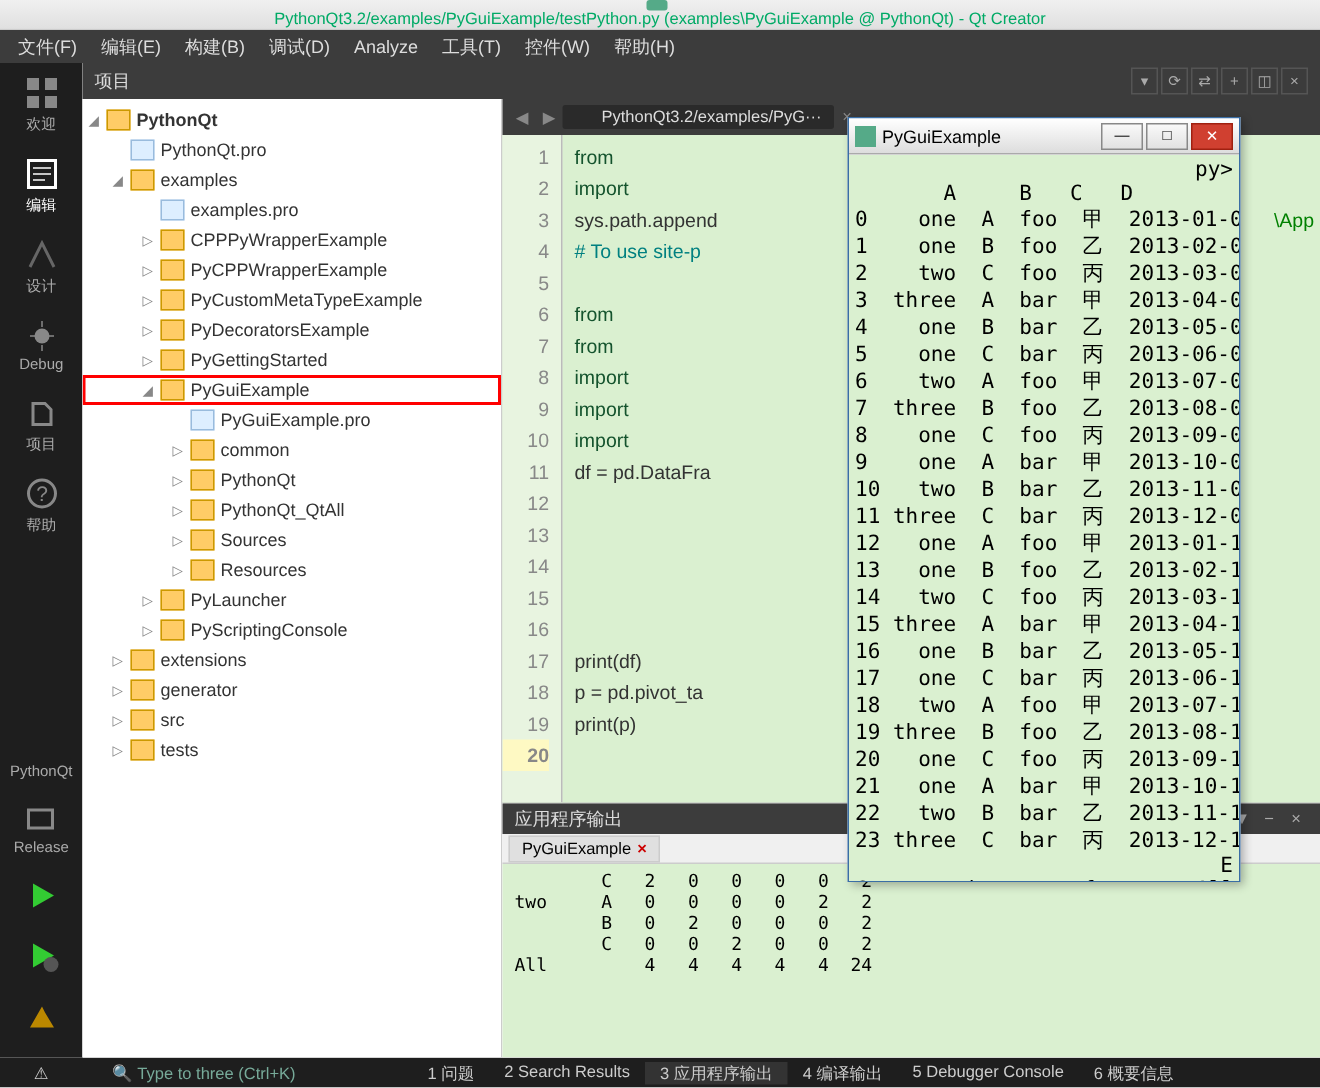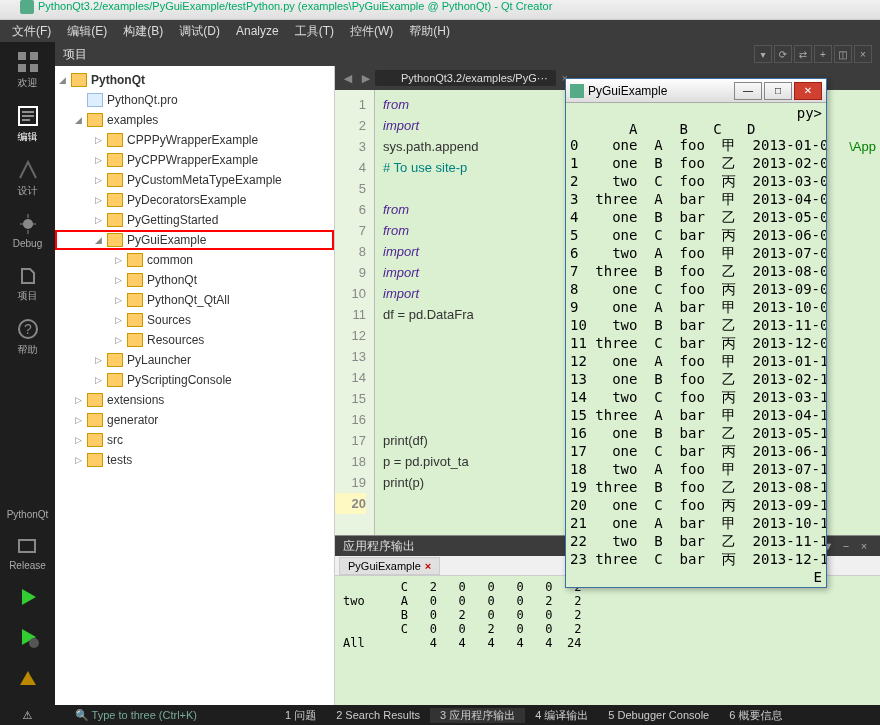--- a/index.html
+++ b/index.html
@@ -1,17 +1,17 @@
 <!DOCTYPE html>
 <html><head>
 <meta charset="utf-8">
 <style>
 * { margin:0; padding:0; box-sizing:border-box; font-family:"Segoe UI",Arial,sans-serif; }
 body { width:880px; height:725px; background:#fff; overflow:hidden; font-size:12px; }
-.titlebar { height:20px; background:linear-gradient(#f0f0f0,#e0e0e0); border-bottom:1px solid #ccc; display:flex; padding:0 20px; color:#0a6; font-size:11px; }
+.titlebar { height:20px; background:linear-gradient(#f0f0f0,#e0e0e0); border-bottom:1px solid #ccc; display:flex; align-items:center; padding:0 2px; color:#0a6; font-size:11px;flex-direction:column; }
 .titlebar .logo { width:14px; height:14px; background:#5a8; margin-right:4px; border-radius:2px; }
 .menubar { height:22px; background:#3c3c3c; display:flex; align-items:center; padding:0 4px; color:#ddd; font-size:12px; }
 .menubar span { padding:0 8px; cursor:pointer; }
 .main { display:flex; height:calc(100% - 42px - 20px); }
 .leftbar { width:55px; background:#1e1e1e; display:flex; flex-direction:column; align-items:center; padding-top:8px; color:#aaa; font-size:10px; }
 .leftbar .item { margin-bottom:14px; text-align:center; cursor:pointer; }
 .leftbar .item.active { color:#fff; }
 .leftbar .icon { width:24px; height:24px; margin:0 auto 2px; }
 .leftbar .spacer { flex:1; }
 .center { flex:1; display:flex; flex-direction:column; background:#fff; }
@@ -29,21 +29,21 @@
 .editor { flex:1; display:flex; flex-direction:column; position:relative; }
 .ed-tabs { height:24px; background:#3c3c3c; display:flex; align-items:center; padding:0 4px; color:#ddd; font-size:11px; }
 .ed-tabs .navbtn { width:18px; text-align:center; color:#888; cursor:pointer; }
 .ed-tabs .path { background:#2a2a2a; padding:2px 8px; border-radius:2px; display:flex; align-items:center; gap:4px;justify-content:flex-end; }
 .code { flex:1; display:flex; background:#daf0d0; font-family:Consolas,monospace; font-size:13px; overflow:hidden; position:relative; }
 .gutter { width:40px; background:#e8f4e0; text-align:right; padding:4px 8px 4px 0; color:#888; border-right:1px solid #bbb; }
 .gutter div { height:21px; line-height:21px; }
 .gutter .cur { background:#fef9c3; font-weight:bold; }
 .lines { padding:4px 8px; color:#333; }
 .lines div { height:21px; line-height:21px; white-space:pre; }
-.kw { color:#4c1d95;font-style:italic; }
+.kw { color:#14532d; }
 .str { color:#008000; }
 .cmt { color:#008080; }
 .output-area { height:170px; background:#fff; border-top:1px solid #888; display:flex; flex-direction:column; }
 .out-head { height:20px; background:#3c3c3c; color:#ddd; display:flex; align-items:center; padding:0 8px; font-size:12px; justify-content:space-between; }
 .out-head .rbtns { display:flex; gap:2px; }
 .out-head .rbtns span { width:16px; height:16px; display:flex; align-items:center; justify-content:center; color:#aaa; cursor:pointer; font-size:11px; }
 .out-tabs { height:20px; background:#f0f0f0; display:flex; align-items:center; padding:0 4px; font-size:11px; border-bottom:1px solid #ccc; }
 .out-tabs .tab { padding:2px 8px; background:#e0e0e0; border:1px solid #ccc; display:flex; align-items:center; gap:4px; cursor:pointer; }
 .out-tabs .x { color:#c00; font-weight:bold; }
 .out-body { flex:1; background:#daf0d0; font-family:Consolas,monospace; font-size:12px; padding:4px 8px; white-space:pre; overflow:auto; }
@@ -157,20 +157,25 @@
             <span class="arrow"></span>
             <span class="file"></span>
             <span>PythonQt.pro</span>
           </div>
         <div class="row" style="padding-left:20px">
             <span class="arrow">◢</span>
             <span class="folder"></span>
             <span>examples</span>
           </div>
         <div class="row" style="padding-left:40px">
+            <span class="arrow"></span>
+            <span class="file"></span>
+            <span>examples.pro</span>
+          </div>
+        <div class="row" style="padding-left:40px">
             <span class="arrow">▷</span>
             <span class="folder"></span>
             <span>CPPPyWrapperExample</span>
           </div>
         <div class="row" style="padding-left:40px">
             <span class="arrow">▷</span>
             <span class="folder"></span>
             <span>PyCPPWrapperExample</span>
           </div>
         <div class="row" style="padding-left:40px">
@@ -185,20 +190,25 @@
           </div>
         <div class="row" style="padding-left:40px">
             <span class="arrow">▷</span>
             <span class="folder"></span>
             <span>PyGettingStarted</span>
           </div>
         <div class="row hl" style="padding-left:38px">
             <span class="arrow">◢</span>
             <span class="folder"></span>
             <span>PyGuiExample</span>
+          </div>
+        <div class="row" style="padding-left:60px">
+            <span class="arrow"></span>
+            <span class="file"></span>
+            <span>PyGuiExample.pro</span>
           </div>
         <div class="row" style="padding-left:60px">
             <span class="arrow">▷</span>
             <span class="folder"></span>
             <span>common</span>
           </div>
         <div class="row" style="padding-left:60px">
             <span class="arrow">▷</span>
             <span class="folder"></span>
             <span>PythonQt</span>

